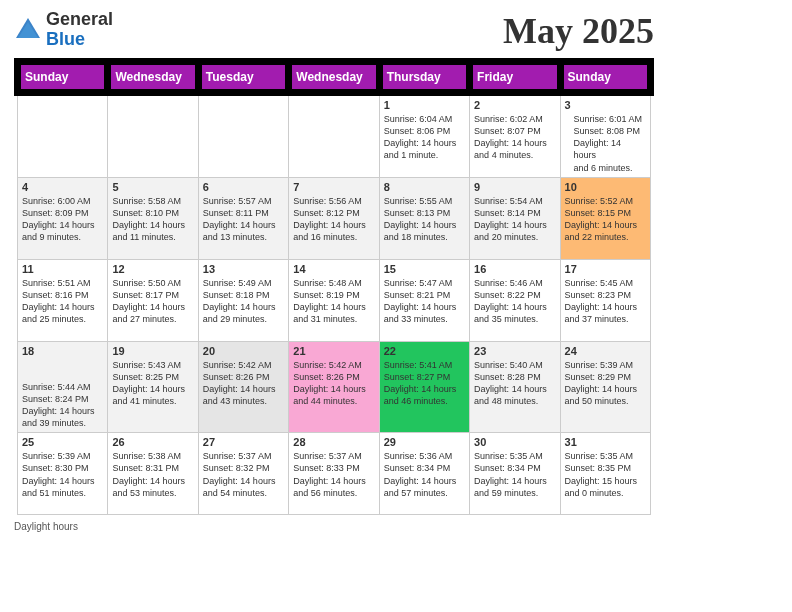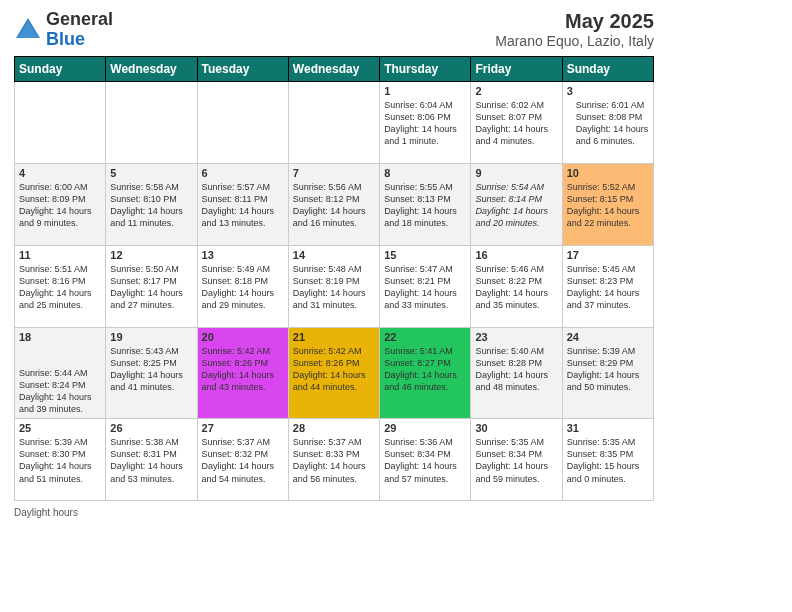--- a/index.html
+++ b/index.html
@@ -34,41 +34,42 @@
     .logo-general { color: #333; }
     .logo-blue { color: #1a6fbf; }
     .logo-icon {
       width: 28px;
       height: 28px;
     }
     .title-block {
       text-align: right;
     }
     .main-title {
-      font-size: 20px;
+      font-size: 36px;
       font-weight: bold;
       color: #333;
+      font-family: Liberation Serif, serif;
     }
     .subtitle {
       font-size: 14px;
       color: #555;
     }
     .calendar {
       width: 100%;
       border-collapse: collapse;
       table-layout: fixed;
     }
     .calendar th {
-      background: #0f766e;
+      background: #a21caf;
       color: #fff;
       font-size: 12px;
       font-weight: bold;
       padding: 5px 4px;
       text-align: left;
-      border: 1px solid #000000;
+      border: 7px solid #000000;
     }
     .calendar td {
       vertical-align: top;
       border: 1px solid #ccc;
       padding: 3px 4px;
       font-size: 9.5px;
       color: #333;
       background: #fff;
       height: 82px;
     }
@@ -107,21 +108,20 @@
         <polygon points="14,2 26,22 2,22" fill="#1a6fbf" opacity="0.85"></polygon>
         <polygon points="14,6 24,22 4,22" fill="#4a9fe0" opacity="0.5"></polygon>
       </svg>
       <div class="logo-text">
         <span class="logo-general">General</span><br>
         <span class="logo-blue">Blue</span>
       </div>
     </div>
     <div class="title-block">
       <div class="main-title">May 2025</div>
-      <div class="subtitle">Marano Equo, Lazio, Italy</div>
     </div>
   </div>
 
   <table class="calendar">
     <thead>
       <tr>
       <th>Sunday</th>
           <th>Wednesday</th>
           <th>Tuesday</th>
           <th>Wednesday</th>
@@ -189,21 +189,21 @@
           </td>
           <td style="background: rgb(242, 242, 242);">
             <span class="day-num">8</span>
             <div class="cell-text" style="white-space: pre-line;">Sunrise: 5:55 AM
 Sunset: 8:13 PM
 Daylight: 14 hours
 and 18 minutes.</div>
           </td>
           <td style="background: rgb(242, 242, 242);">
             <span class="day-num">9</span>
-            <div class="cell-text" style="white-space: pre-line; font-style: italic;">Sunrise: 5:54 AM
+            <div class="cell-text" style="white-space: pre-line;">Sunrise: 5:54 AM
 Sunset: 8:14 PM
 Daylight: 14 hours
 and 20 minutes.</div>
           </td>
           <td style="background: #fdba74;">
             <span class="day-num">10</span>
             <div class="cell-text" style="white-space: pre-line;">Sunrise: 5:52 AM
 Sunset: 8:15 PM
 Daylight: 14 hours
 and 22 minutes.</div>
@@ -268,28 +268,28 @@
 Daylight: 14 hours
 and 39 minutes.</div>
           </td>
           <td style="background: rgb(242, 242, 242);">
             <span class="day-num">19</span>
             <div class="cell-text" style="white-space: pre-line;">Sunrise: 5:43 AM
 Sunset: 8:25 PM
 Daylight: 14 hours
 and 41 minutes.</div>
           </td>
-          <td style="background: #d946ef;">
+          <td style="background: #e5e5e5;">
             <span class="day-num">20</span>
             <div class="cell-text" style="white-space: pre-line;">Sunrise: 5:42 AM
 Sunset: 8:26 PM
 Daylight: 14 hours
 and 43 minutes.</div>
           </td>
-          <td style="background: #eab308;">
+          <td style="background: #f9a8d4;">
             <span class="day-num">21</span>
             <div class="cell-text" style="white-space: pre-line;">Sunrise: 5:42 AM
 Sunset: 8:26 PM
 Daylight: 14 hours
 and 44 minutes.</div>
           </td>
           <td style="background: #22c55e;">
             <span class="day-num">22</span>
             <div class="cell-text" style="white-space: pre-line;">Sunrise: 5:41 AM
 Sunset: 8:27 PM

